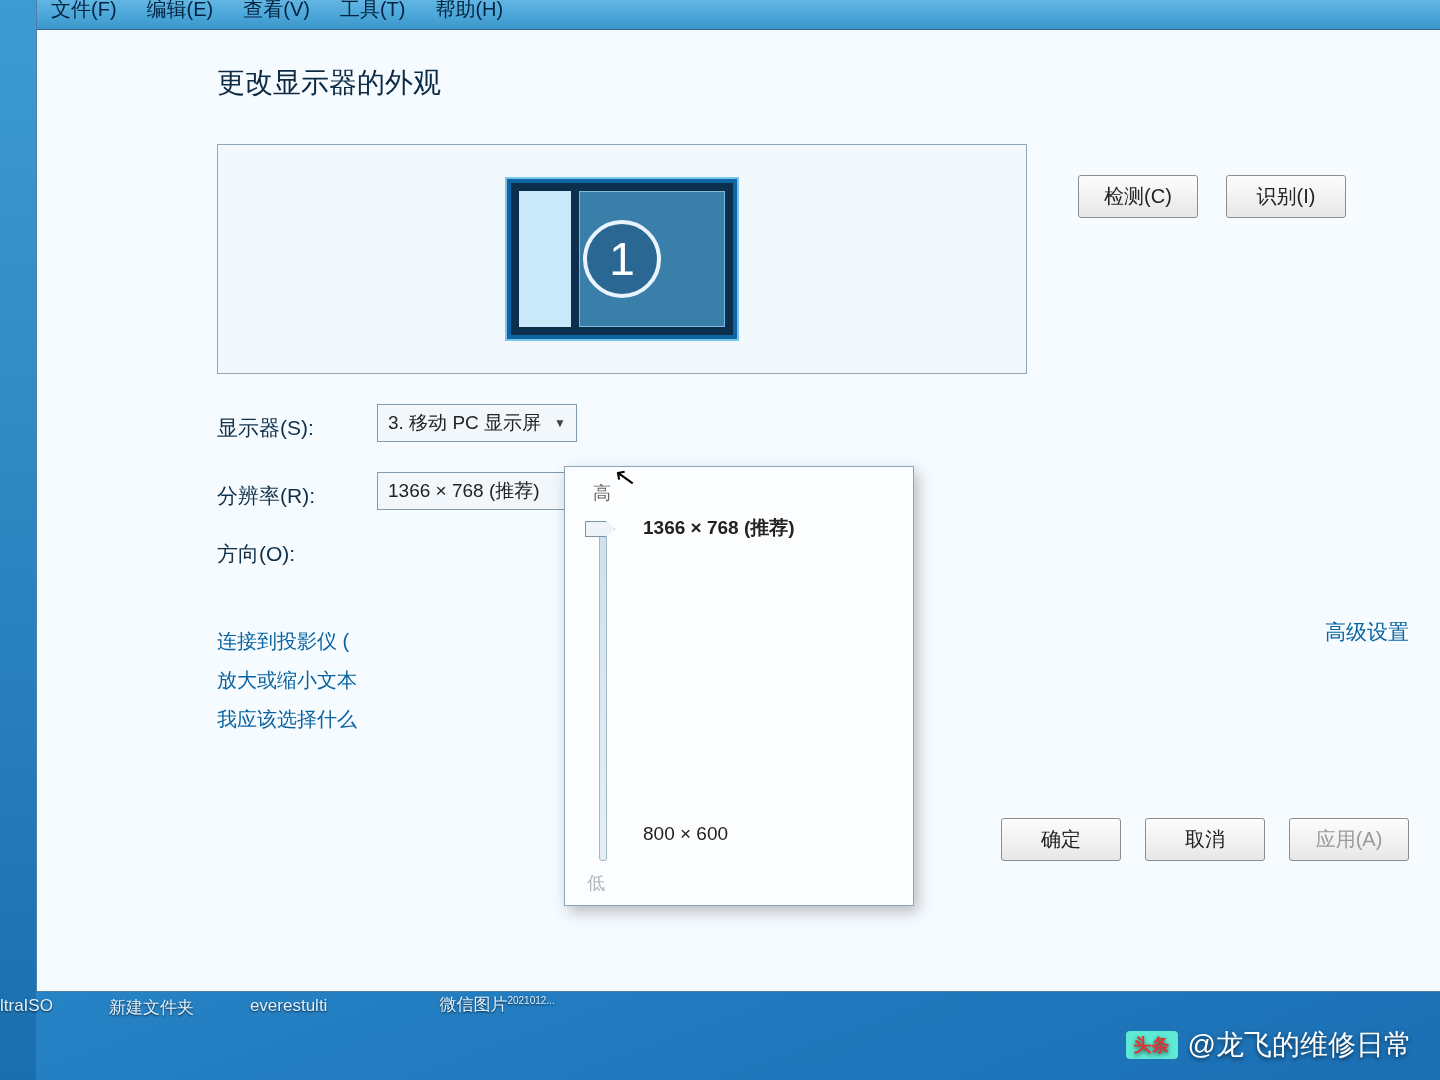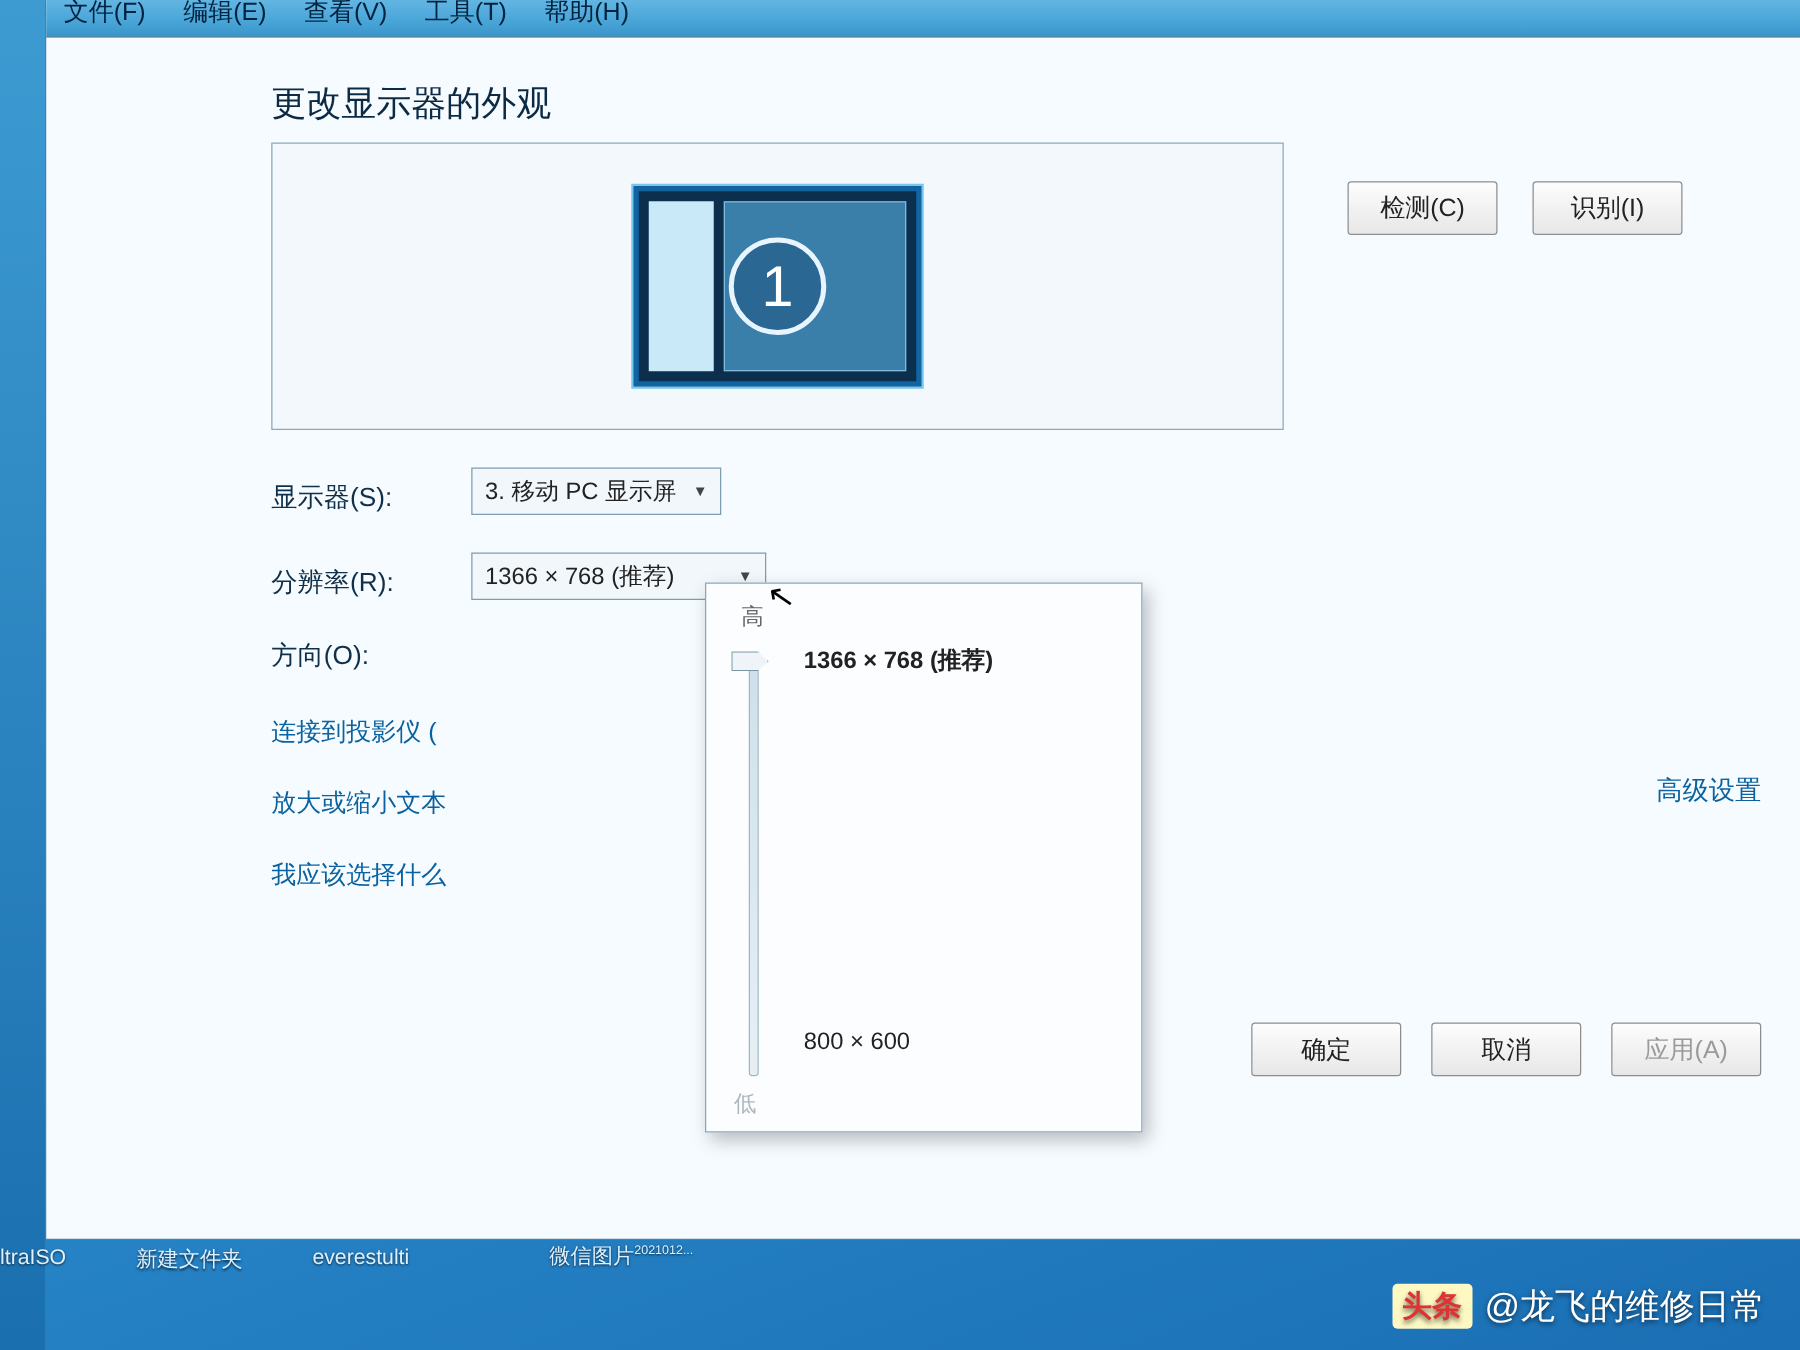--- a/index.html
+++ b/index.html
@@ -21,21 +21,21 @@
     box-shadow:0 0 0 1px rgba(255,255,255,.6) inset;
   }
   .menubar {
     background: linear-gradient(#6fbde6,#4da8da 60%,#3b95cb);
     padding:4px 14px 6px; display:flex; gap:30px;
     color:#02233f; font-size:20px;
     border-bottom:1px solid #2a6a93;
   }
   .menubar span { cursor:default; }
   .content { padding:34px 40px 20px 180px; position:relative; height:calc(100% - 36px);}
-  h1 { font-size:28px; font-weight:400; color:#0c2a44; margin-bottom:12px;}
+  h1 { font-size:28px; font-weight:400; color:#0c2a44; margin-bottom:42px;}
   .preview-box {
     border:1px solid #8fa7b6; height:230px; width:810px;
     display:flex; align-items:center; justify-content:center;
     background:#f3f8fc; position:relative;
   }
   .side-btns { position:absolute; right:-320px; top:30px; display:flex; flex-direction:row; gap:28px;}
   .win-btn {
     min-width:120px; padding:7px 18px; font-size:20px;
     background:linear-gradient(#fdfdfd,#e7e7e7); border:1px solid #8d8d8d;
     border-radius:3px; color:#222; cursor:pointer;
@@ -56,21 +56,21 @@
   }
   .row { display:flex; align-items:flex-end; margin-top:30px; }
   .row label { width:160px; font-size:21px; color:#10304a;}
   .combo {
     display:inline-flex; align-items:center; gap:10px;
     border:1px solid #7f9db0; background:#f1f7fb;
     padding:5px 10px; font-size:19px; min-width:200px;
     cursor:pointer;
   }
   .combo .tri { margin-left:auto; font-size:12px; color:#444;}
-  .links { margin-top:34px; display:flex; flex-direction:column; gap:30px;}
+  .links { margin-top:60px; display:flex; flex-direction:column; gap:12px;}
   .links a { color:#0a63a0; font-size:20px; text-decoration:none; cursor:pointer;}
   .adv { position:absolute; right:60px; top:560px; color:#0a63a0; font-size:21px; cursor:pointer;margin-top:28px;}
   
   .popup {
     position:absolute; left:564px; top:466px; width:350px; height:440px;
     background:#fbfdff; border:1px solid #8aa6ba; box-shadow:4px 6px 14px rgba(0,0,0,.25);
     padding:14px 22px 10px;
   }
   .popup .top { color:#666; font-size:18px; margin-bottom:8px; margin-left:6px;}
   .popup .bot { color:#aeb7bc; font-size:18px; position:absolute; bottom:10px; left:22px;}
@@ -88,22 +88,22 @@
     transform:rotate(-10deg); text-shadow:0 0 2px #fff;}
   
   .dlg-btns { position:absolute; right:60px; top:788px; display:flex; gap:24px;}
   
   .taskrow { position:absolute; left:0; right:0; bottom:56px; height:28px;
     display:flex; gap:56px; padding-left:0; color:#dff1ff; font-size:17px;
     text-shadow:0 1px 2px rgba(0,0,0,.7);}
   
   .wm { position:absolute; right:28px; bottom:16px; display:flex; align-items:center; gap:10px;
     color:#fff; font-size:28px; text-shadow:0 2px 4px rgba(0,0,0,.6);}
-  .wm .logo { background:#fef9c3; color:#d33; font-weight:700; padding:2px 8px; border-radius:4px;
-    font-size:24px;}
+  .wm .logo { background:#5eead4; color:#d33; font-weight:700; padding:2px 8px; border-radius:4px;
+    font-size:18px;}
 </style>
 </head>
 <body>
 
 <div class="desktop-edge"></div>
 
 <div class="window">
   <div class="menubar">
     <span>文件(F)</span>
     <span>编辑(E)</span>

